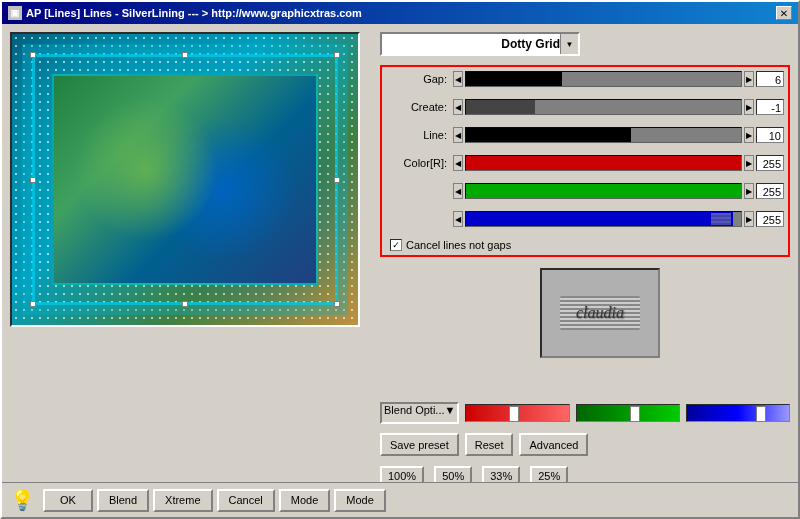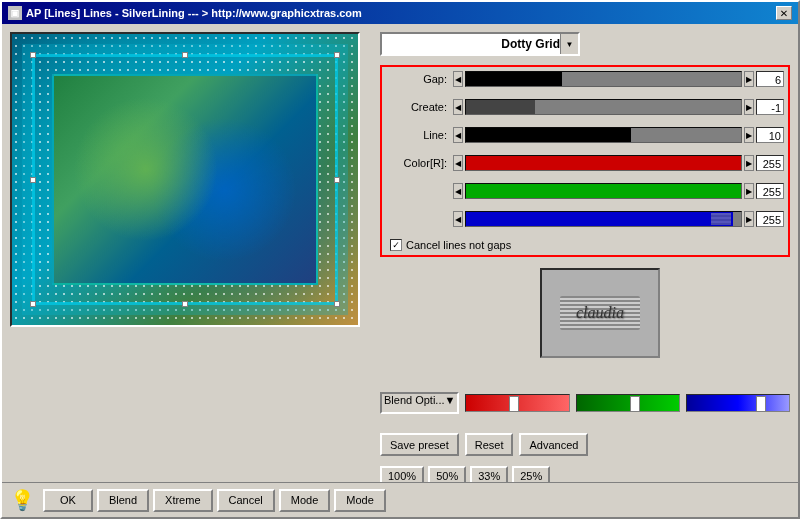--- a/index.html
+++ b/index.html
@@ -186,21 +186,21 @@
         #888 0px, #888 2px,
         #ccc 2px, #ccc 4px
       );
       padding: 8px 16px;
       border-radius: 2px;
     }
     .blend-row {
       display: flex;
       align-items: center;
       gap: 6px;
-      margin-bottom: 14px;
+      margin-bottom: 4px;
       justify-content: center;
     }
     .blend-select {
       height: 22px;
       background: #d4d0c8;
       border: 2px solid;
       border-top-color: #808080;
       border-left-color: #808080;
       border-right-color: #ffffff;
       border-bottom-color: #ffffff;
@@ -250,21 +250,21 @@
       border-right-color: #808080;
       border-bottom-color: #808080;
       padding: 0 8px;
       font-size: 11px;
       cursor: pointer;
       white-space: nowrap;
     }
     .zoom-row {
       display: flex;
       align-items: flex-start;
-      gap: 4px;
+      gap: 10px;
     }
     .zoom-btn-small {
       height: 20px;
       background: #d4d0c8;
       border: 2px solid;
       border-top-color: #ffffff;
       border-left-color: #ffffff;
       border-right-color: #808080;
       border-bottom-color: #808080;
       padding: 0 6px;

